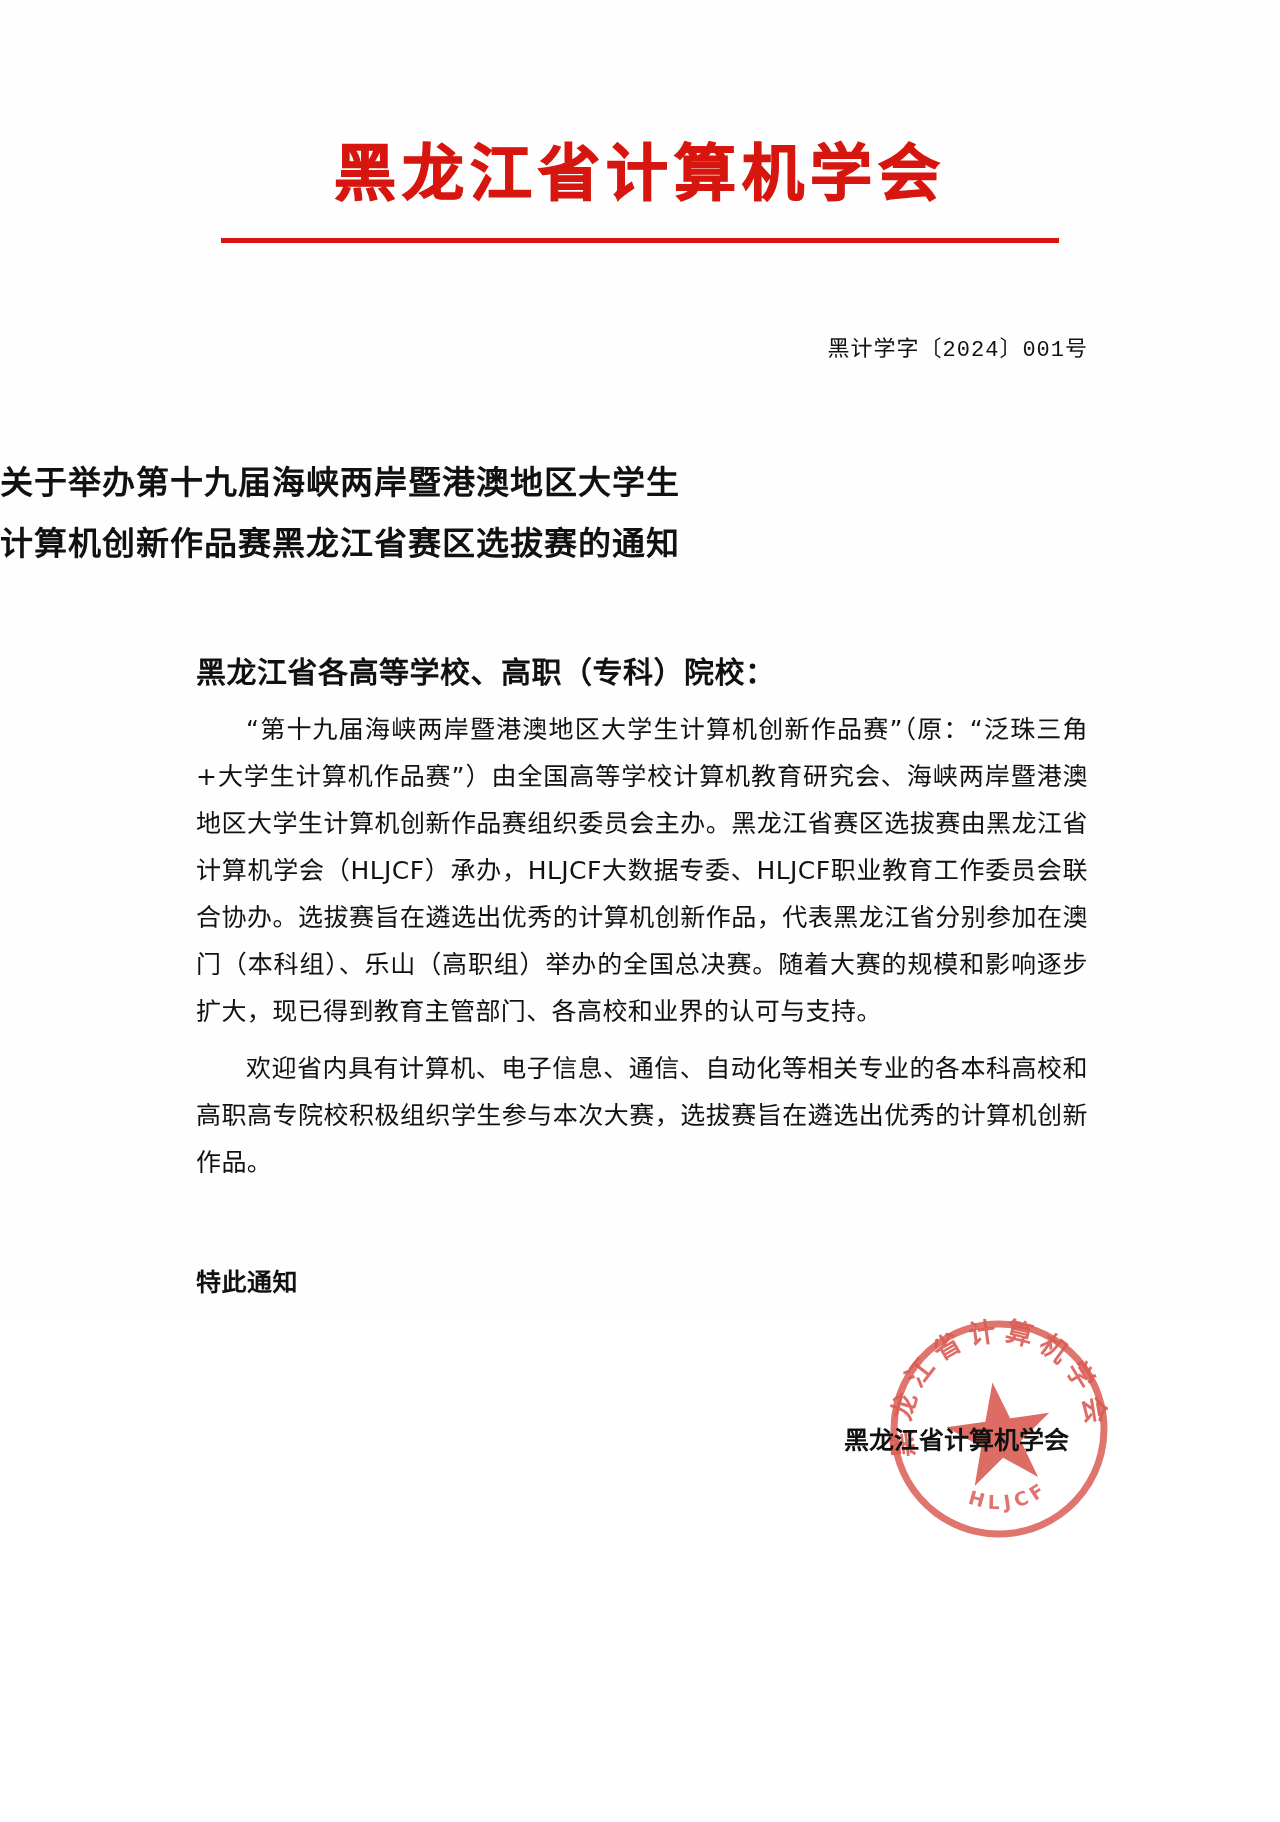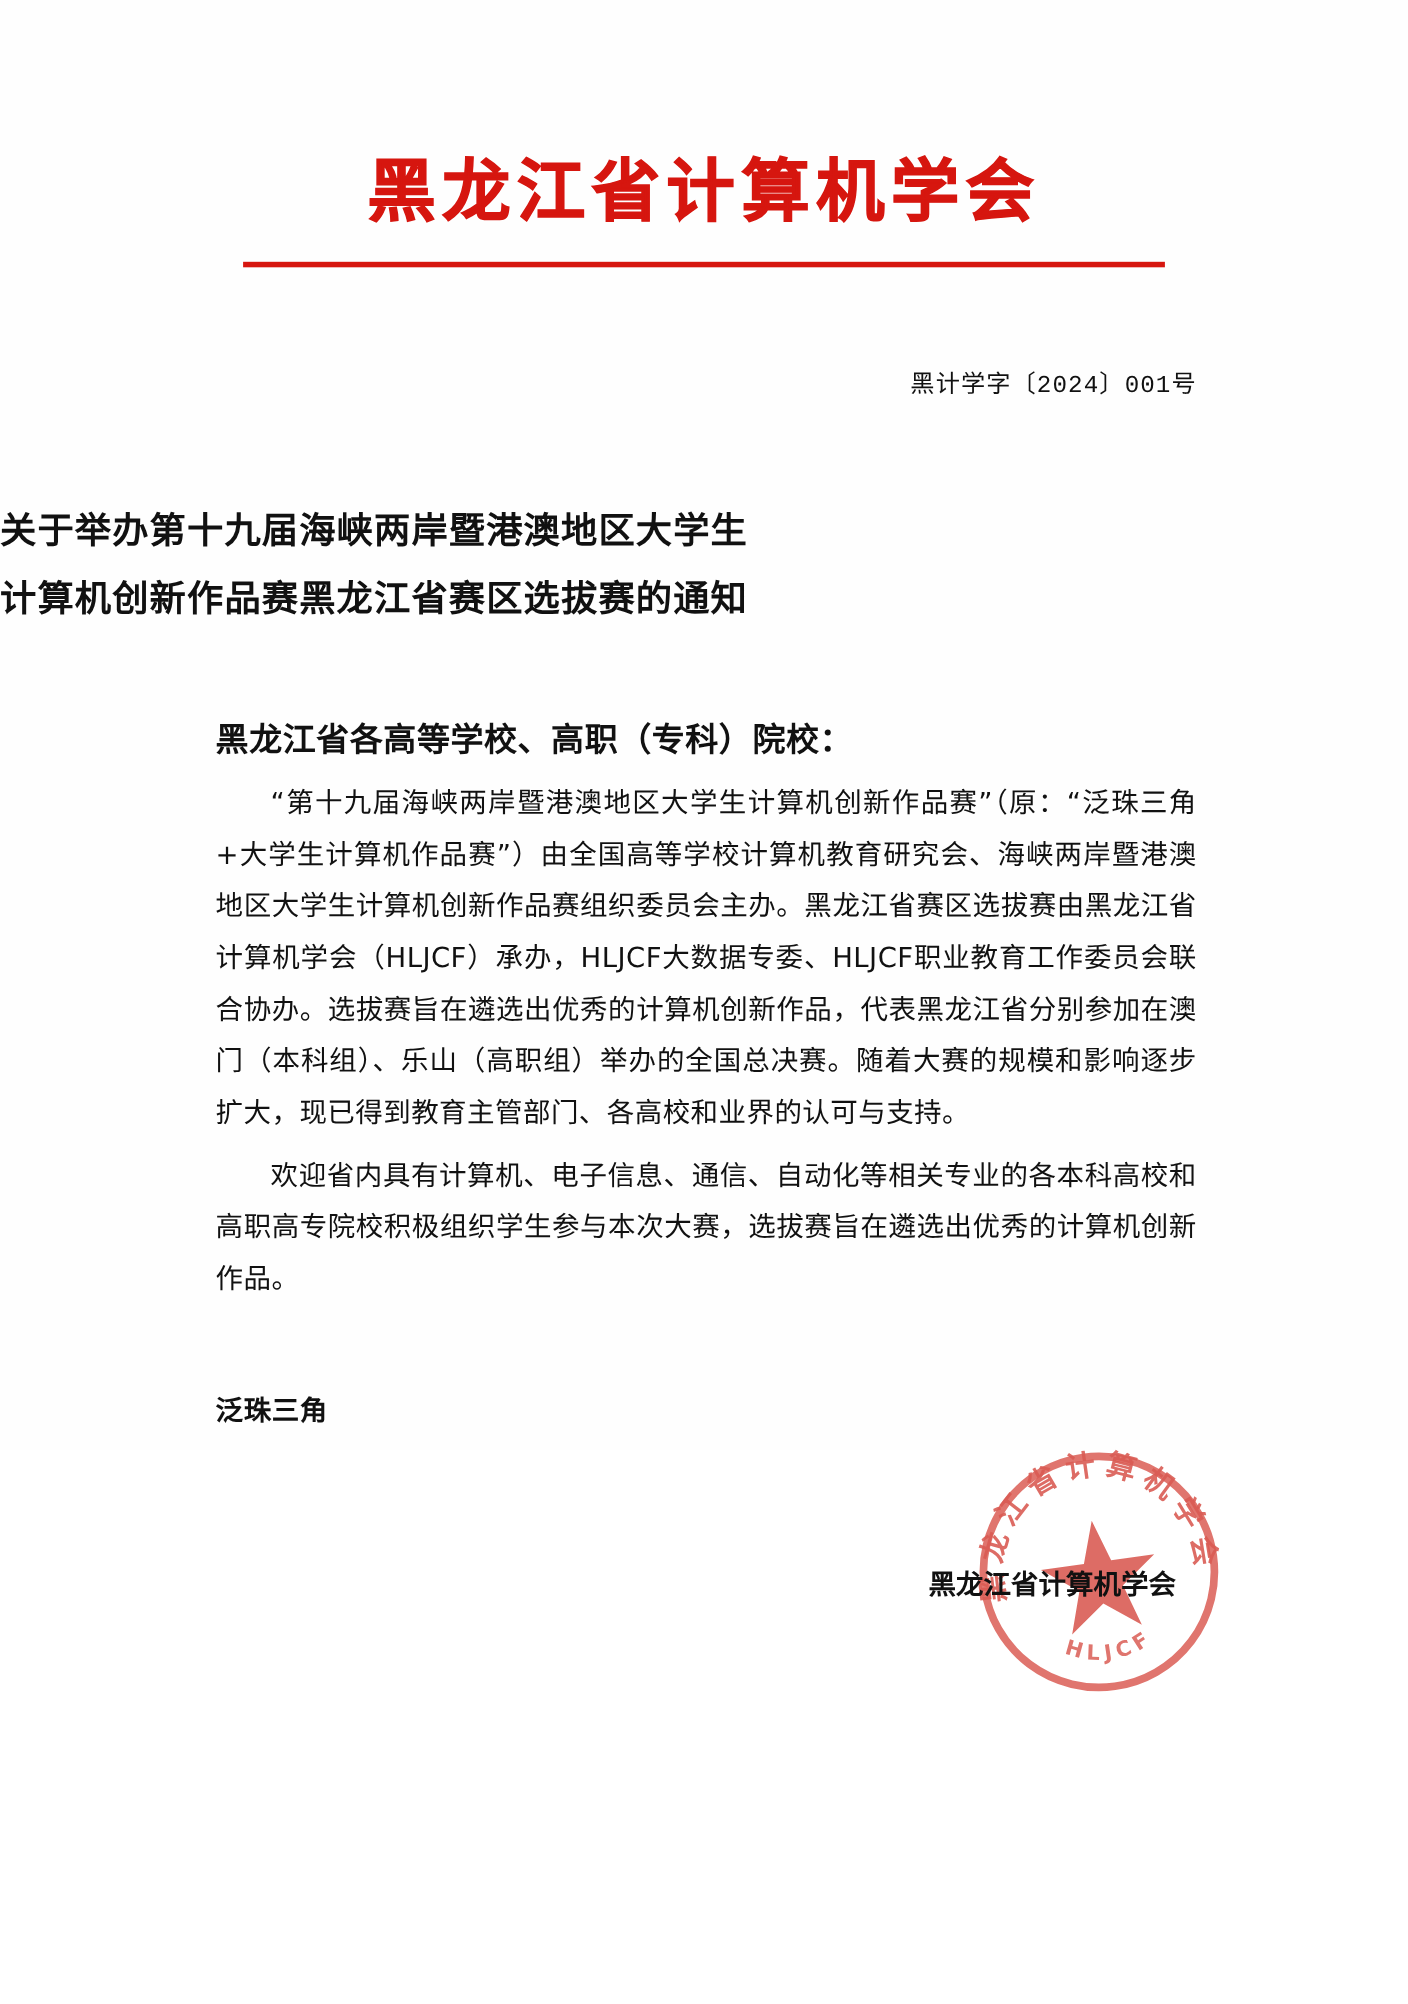--- a/index.html
+++ b/index.html
@@ -159,21 +159,21 @@
     <div>关于举办第十九届海峡两岸暨港澳地区大学生</div>
     <div>计算机创新作品赛黑龙江省赛区选拔赛的通知</div>
   </div>
 
   <div class="body-block">
     <div class="salutation">黑龙江省各高等学校、高职（专科）院校：</div>
     <p class="para">“第十九届海峡两岸暨港澳地区大学生计算机创新作品赛”（原：“泛珠三角+大学生计算机作品赛”）由全国高等学校计算机教育研究会、海峡两岸暨港澳地区大学生计算机创新作品赛组织委员会主办。黑龙江省赛区选拔赛由黑龙江省计算机学会（HLJCF）承办，HLJCF大数据专委、HLJCF职业教育工作委员会联合协办。选拔赛旨在遴选出优秀的计算机创新作品，代表黑龙江省分别参加在澳门（本科组）、乐山（高职组）举办的全国总决赛。随着大赛的规模和影响逐步扩大，现已得到教育主管部门、各高校和业界的认可与支持。</p>
     <p class="para">欢迎省内具有计算机、电子信息、通信、自动化等相关专业的各本科高校和高职高专院校积极组织学生参与本次大赛，选拔赛旨在遴选出优秀的计算机创新作品。</p>
   </div>
 
-  <div class="closing">泛珠三角</div>
+  <div class="closing">特此通知</div>
 
   <div class="seal">
     <svg width="238" height="238" viewBox="0 0 238 238" xmlns="http://www.w3.org/2000/svg">
       <defs>
         <path id="arcTop" d="M 31 119 A 88 88 0 0 1 207 119" fill="none"></path>
         <path id="arcBottom" d="M 39 119 A 80 80 0 0 0 199 119" fill="none"></path>
       </defs>
       <circle cx="119" cy="119" r="105" fill="none" stroke="#d2392f" stroke-width="7" opacity="0.85"></circle>
       <text font-family="DejaVu Sans, Liberation Sans, sans-serif" font-size="27" font-weight="700" fill="#d2392f" opacity="0.9" letter-spacing="7">
         <textPath href="#arcTop" startOffset="50%" text-anchor="middle">黑龙江省计算机学会</textPath>

